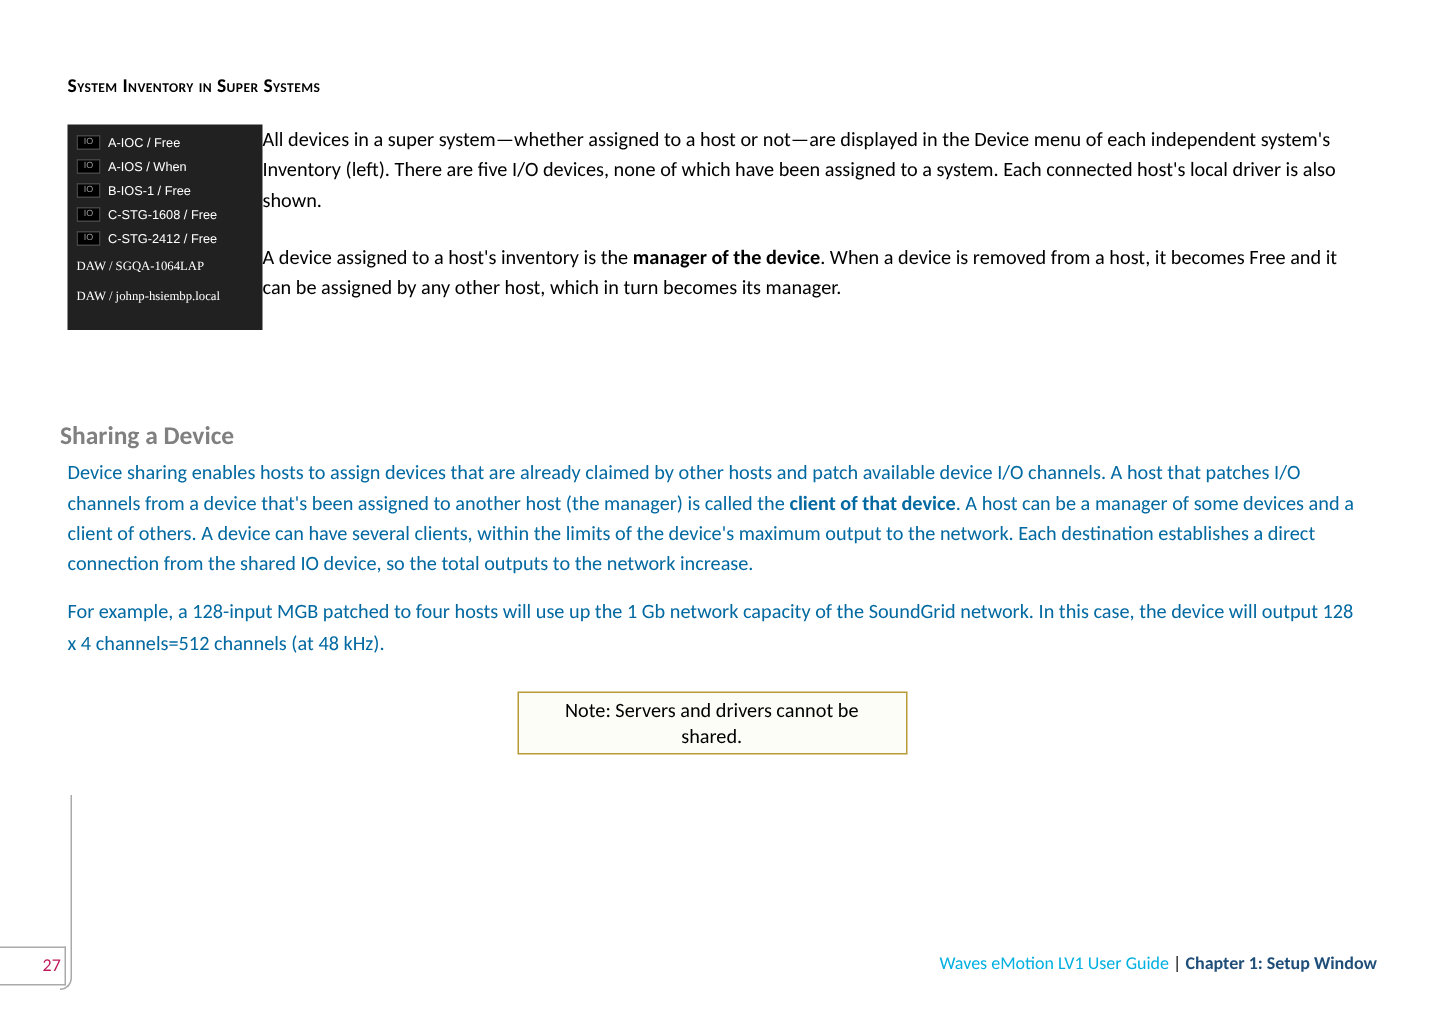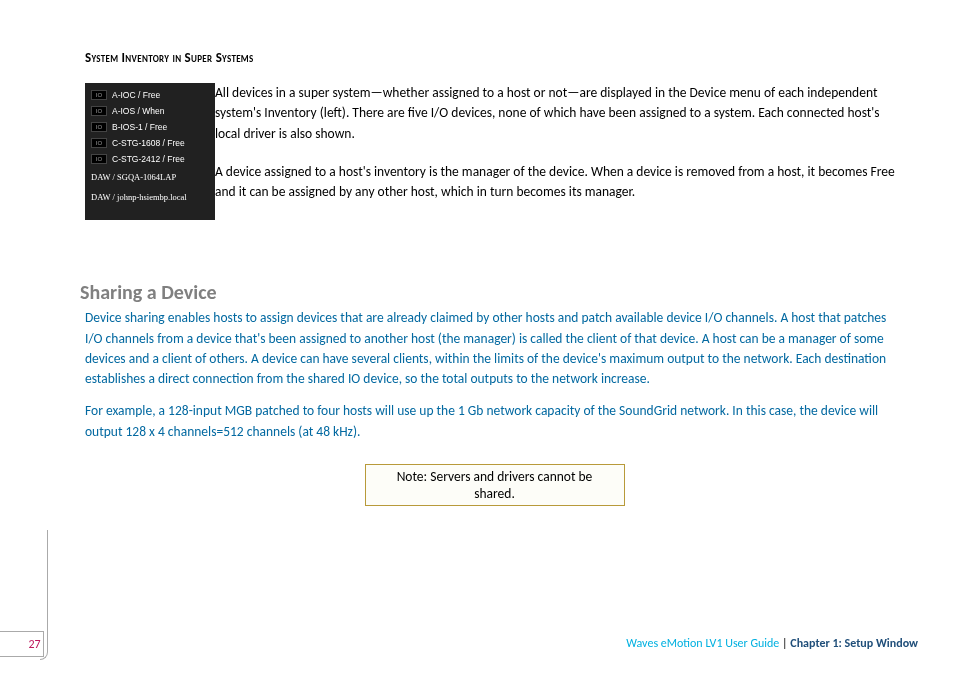--- a/index.html
+++ b/index.html
@@ -14,21 +14,21 @@
       background: #ffffff;
       position: relative;
       padding: 0;
     }
     .page-container {
       width: 100%;
       height: 100%;
       position: relative;
     }
     .content-area {
-      padding: 50px 50px 30px 85px;
+      padding: 50px 50px 30px 45px;
     }
     .section-heading {
       font-size: 13px;
       font-weight: bold;
       font-variant: small-caps;
       color: #000;
       letter-spacing: 0.3px;
       margin-bottom: 18px;
     }
     .top-section {
@@ -70,36 +70,36 @@
     .top-text {
       flex: 1;
       font-size: 13.5px;
       color: #000;
       line-height: 1.5;
     }
     .top-text p {
       margin-bottom: 18px;
     }
     .section-heading-2 {
-      font-size: 20px;
+      font-size: 17px;
       font-weight: bold;
       color: #808080;
       margin-bottom: 4px;
       margin-left: -5px;
     }
     .body-text {
       font-size: 13.5px;
       color: #0369a1;
       line-height: 1.5;
     }
     .body-text p {
       margin-bottom: 12px;
     }
     .bold-inline {
-      font-weight: normal;
+      font-weight: bold;
     }
     .note-box {
       display: block;
       width: 260px;
       margin: 22px auto 0 auto;
       border: 1px solid #b89a3a;
       background: #fdfdf8;
       padding: 3px 10px;
       text-align: center;
       font-size: 13.5px;

